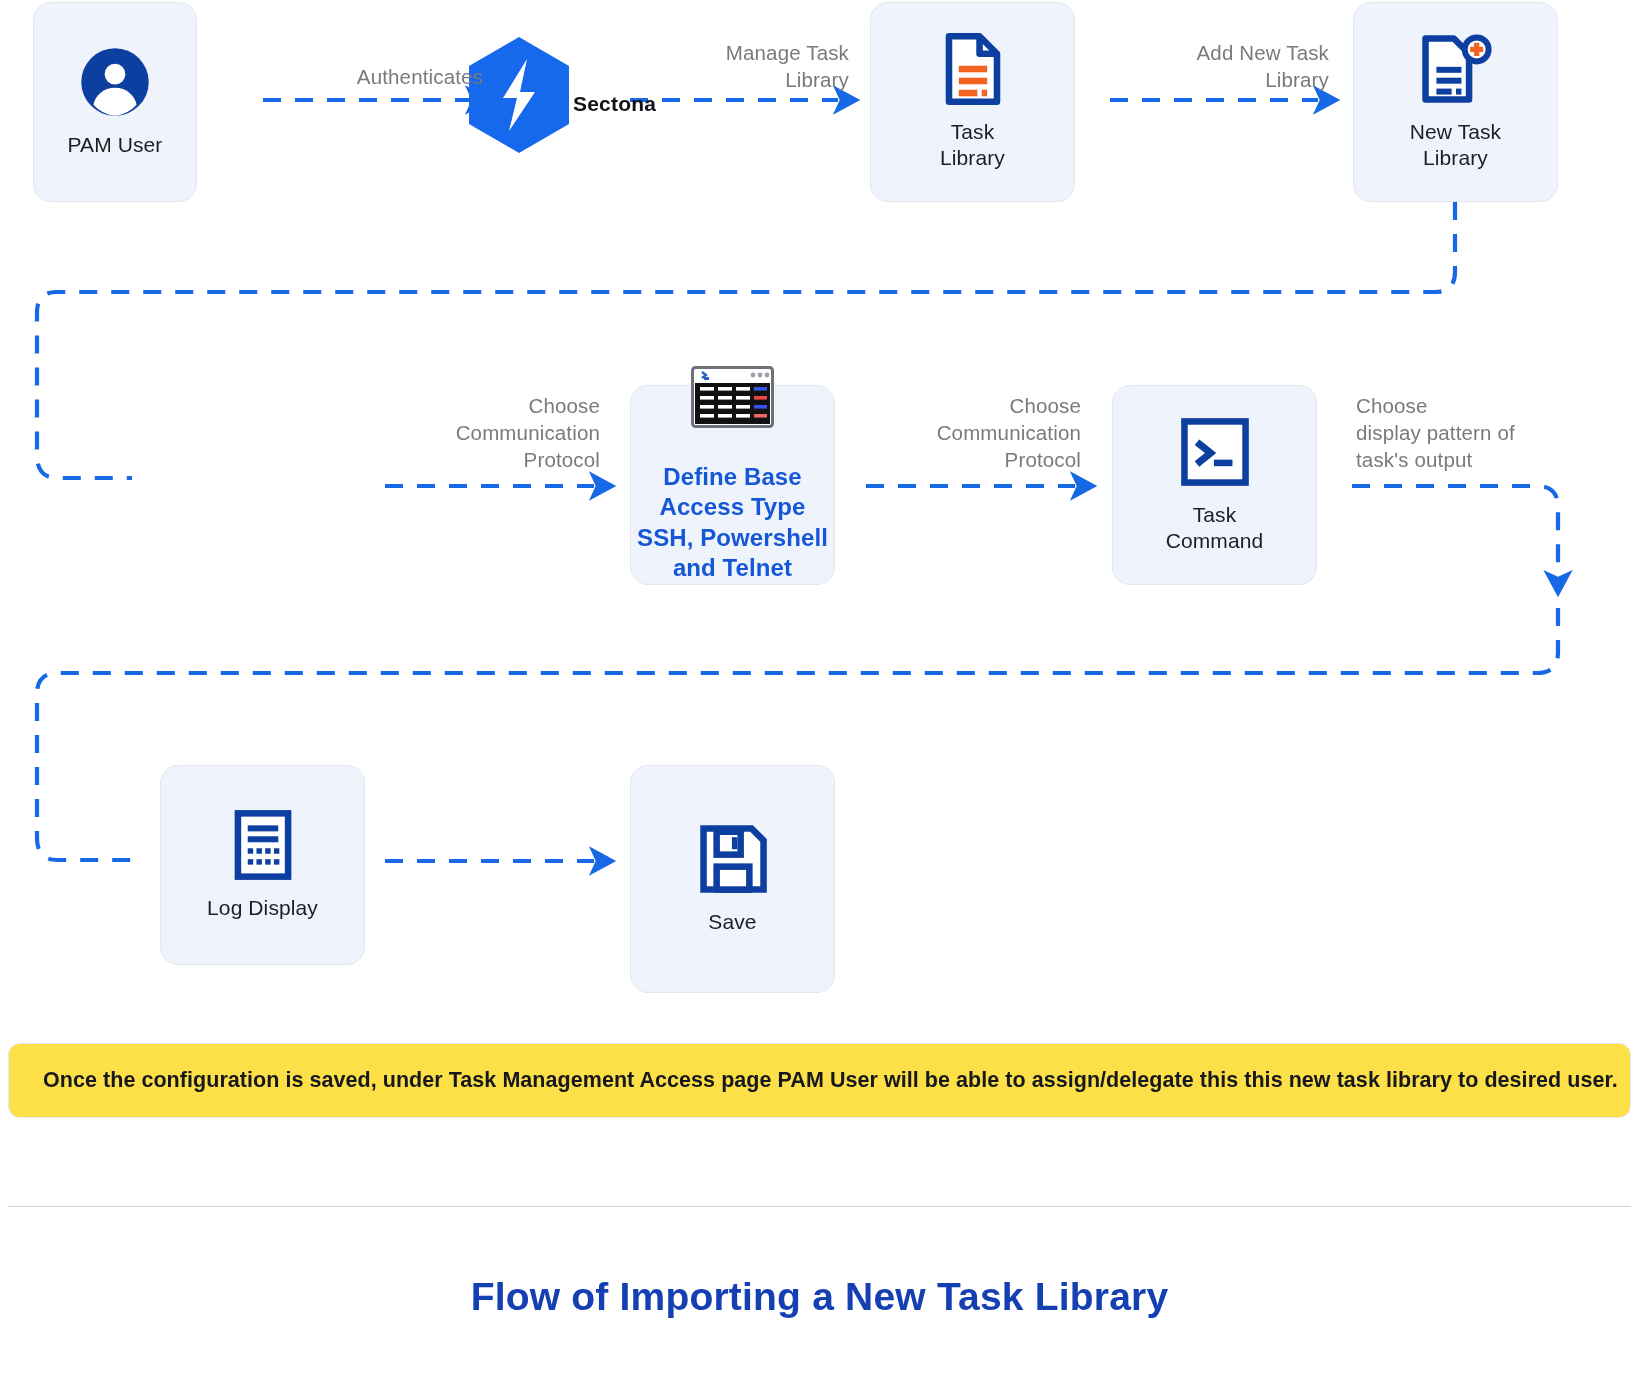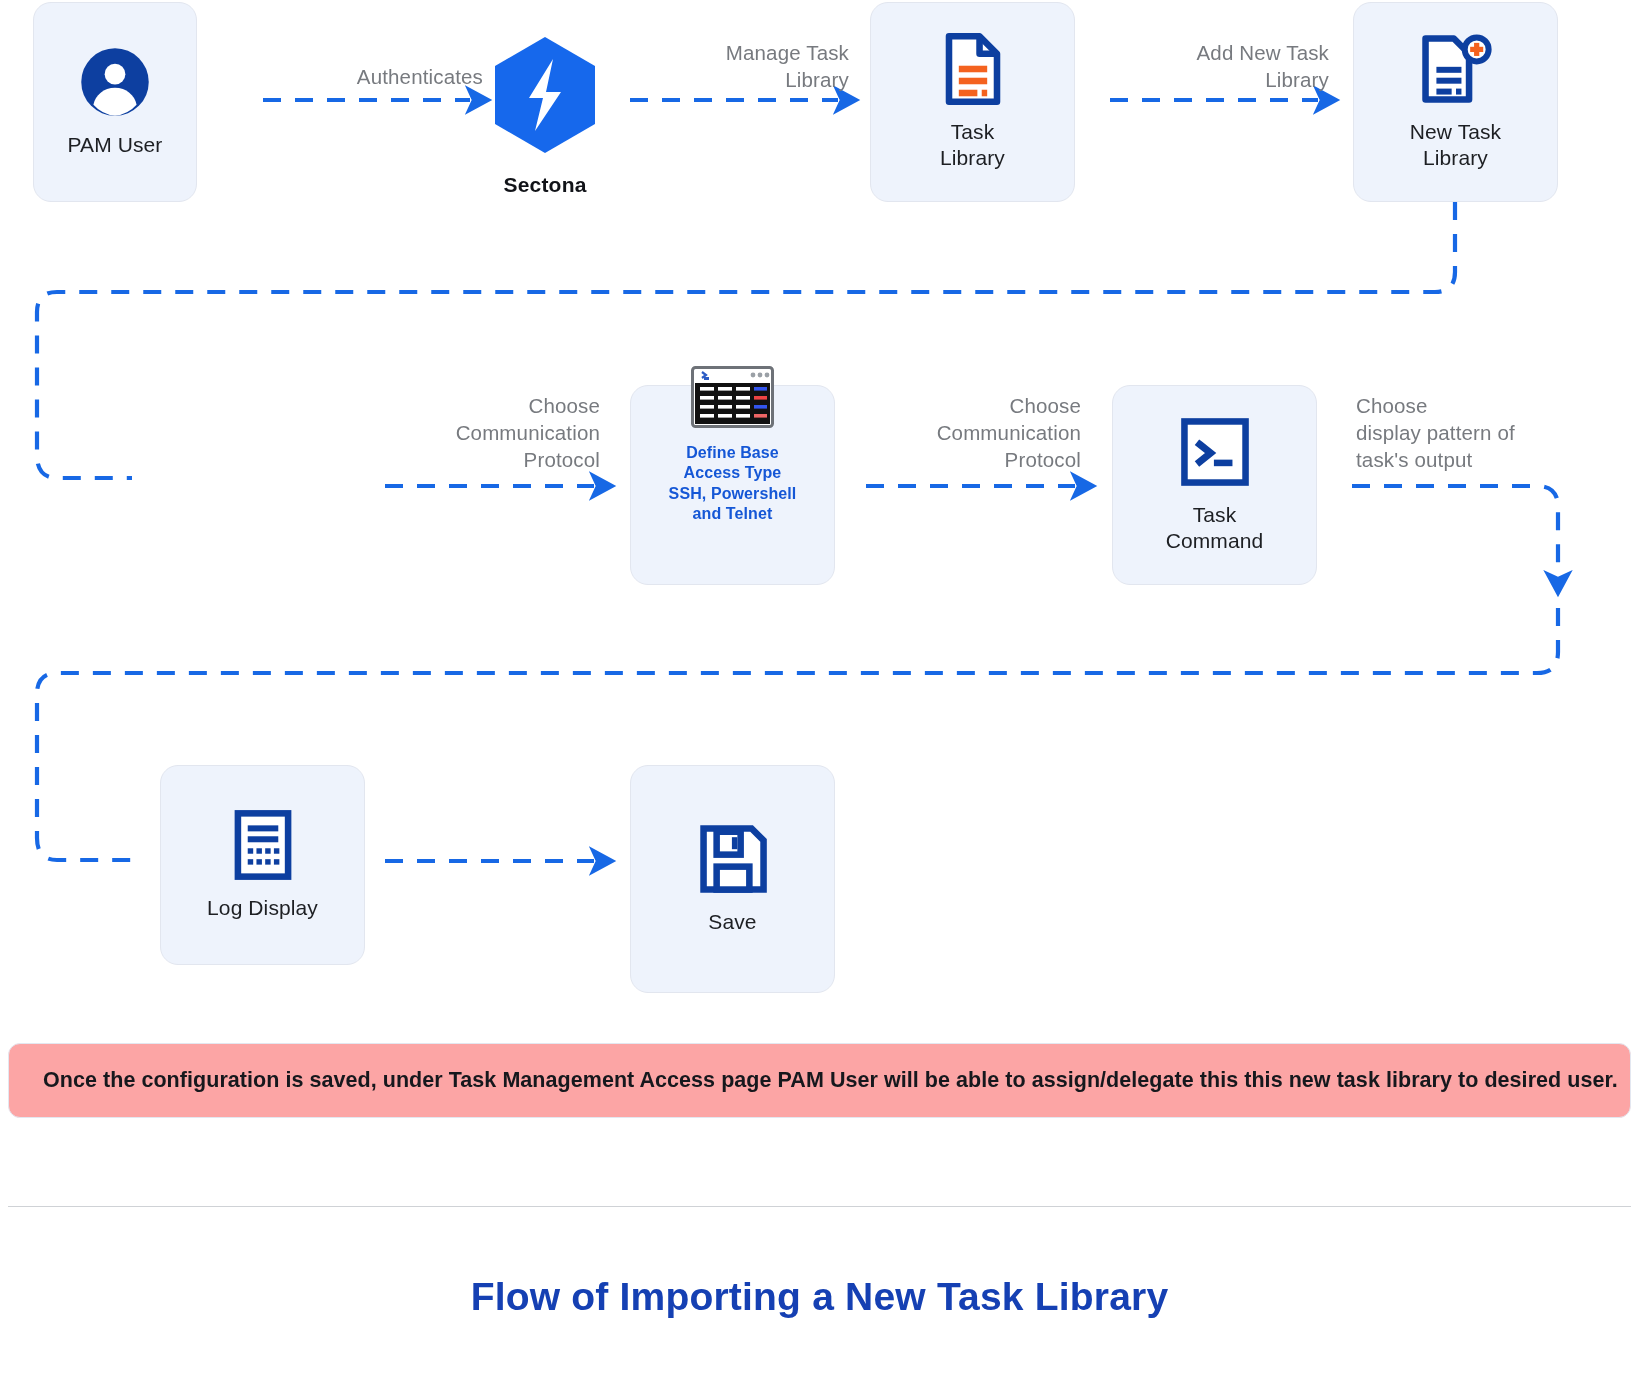--- a/index.html
+++ b/index.html
@@ -22,44 +22,44 @@
     box-sizing:border-box;
     display:flex;flex-direction:column;
     align-items:center;justify-content:center;
     text-align:center;
   }
   .node .icon{display:flex;align-items:center;justify-content:center;}
   .node .label{
     color:#1d1f23;font-size:21px;line-height:1.23;
     margin-top:14px;letter-spacing:.1px;
   }
-  .node.accent .label{color:#1557d6;font-weight:bold;font-size:16px;line-height:1.27;margin-top:13px;}
+  .node.accent .label{color:#1557d6;font-weight:bold;font-size:24px;line-height:1.27;margin-top:32px;}
 
   
   .plain{
-    position:absolute;z-index:2;display:flex;flex-direction:column;
+    position:absolute;z-index:2;display:flex;
     align-items:center;justify-content:flex-start;text-align:center;
   }
   .plain .label{color:#111318;font-size:21px;font-weight:bold;margin-top:14px;letter-spacing:.2px;}
 
   
   .edge-label{
     position:absolute;z-index:3;color:#777a7f;font-size:20.5px;
     line-height:1.32;text-align:right;letter-spacing:.15px;
   }
   .edge-label.left{text-align:left;}
 
   
   .overlay-icon{position:absolute;z-index:4;}
 
   
   .note{
     position:absolute;z-index:2;left:8px;top:1043px;
     width:1623px;height:75px;box-sizing:border-box;
-    background:#fca5a5;border:1px solid #e3e7f0;border-radius:12px;
+    background:#fde047;border:1px solid #e3e7f0;border-radius:12px;
     display:flex;align-items:center;
   }
   .note span{
     color:#16181d;font-size:21.5px;font-weight:bold;padding-left:34px;
     letter-spacing:.05px;
   }
 
   .rule{position:absolute;z-index:2;left:8px;top:1206px;width:1623px;height:1px;background:#cfd2d6;}
 
   .caption{

